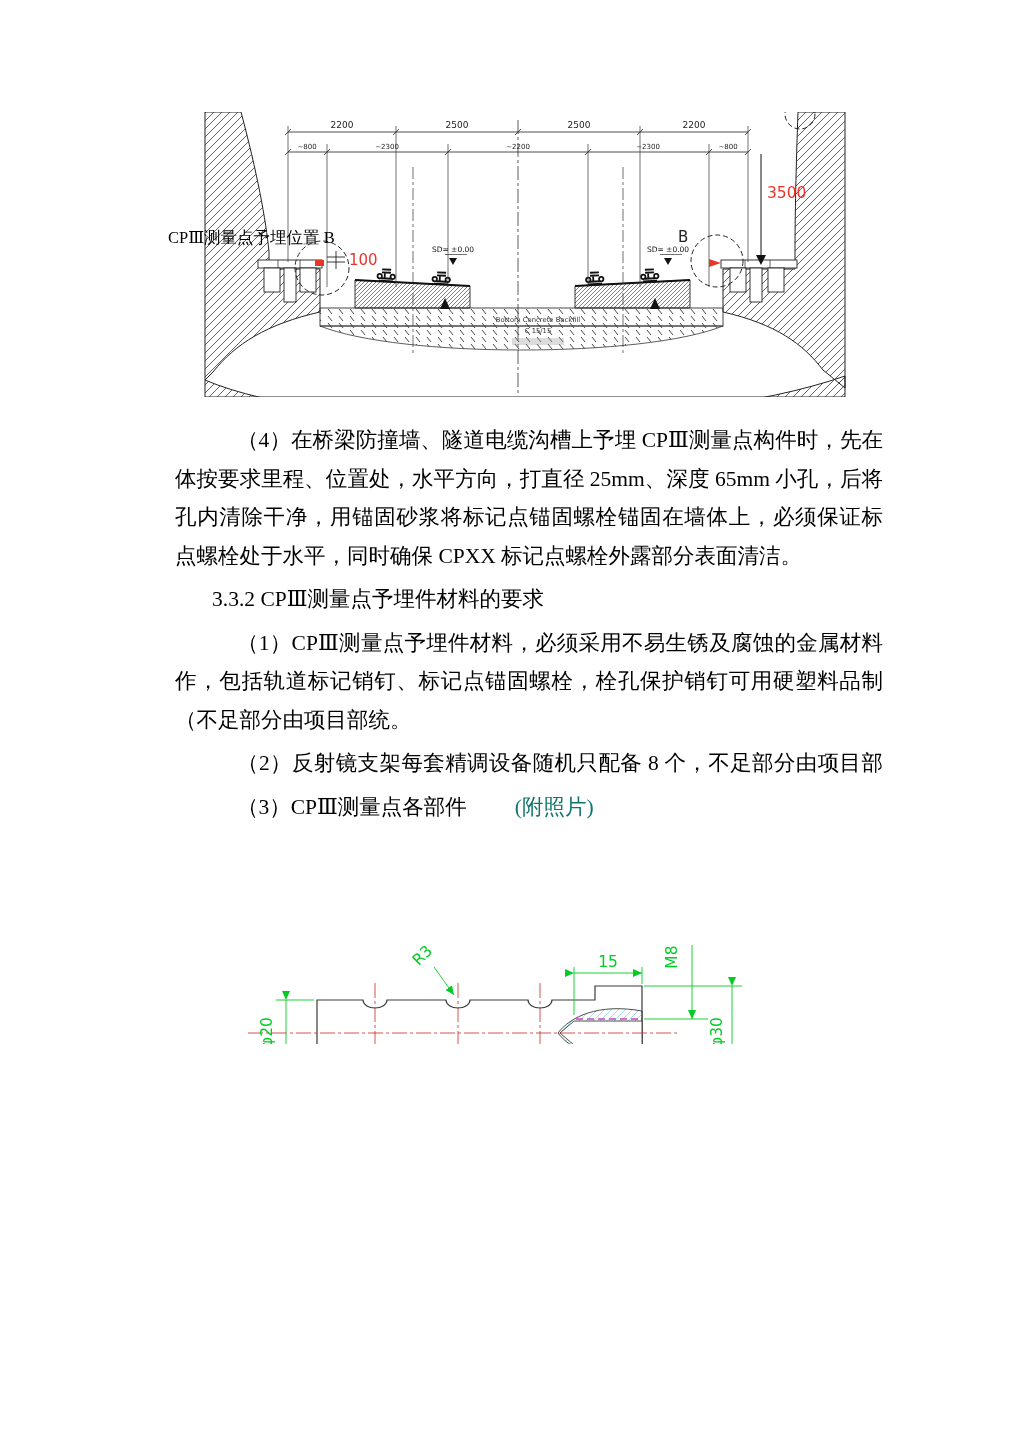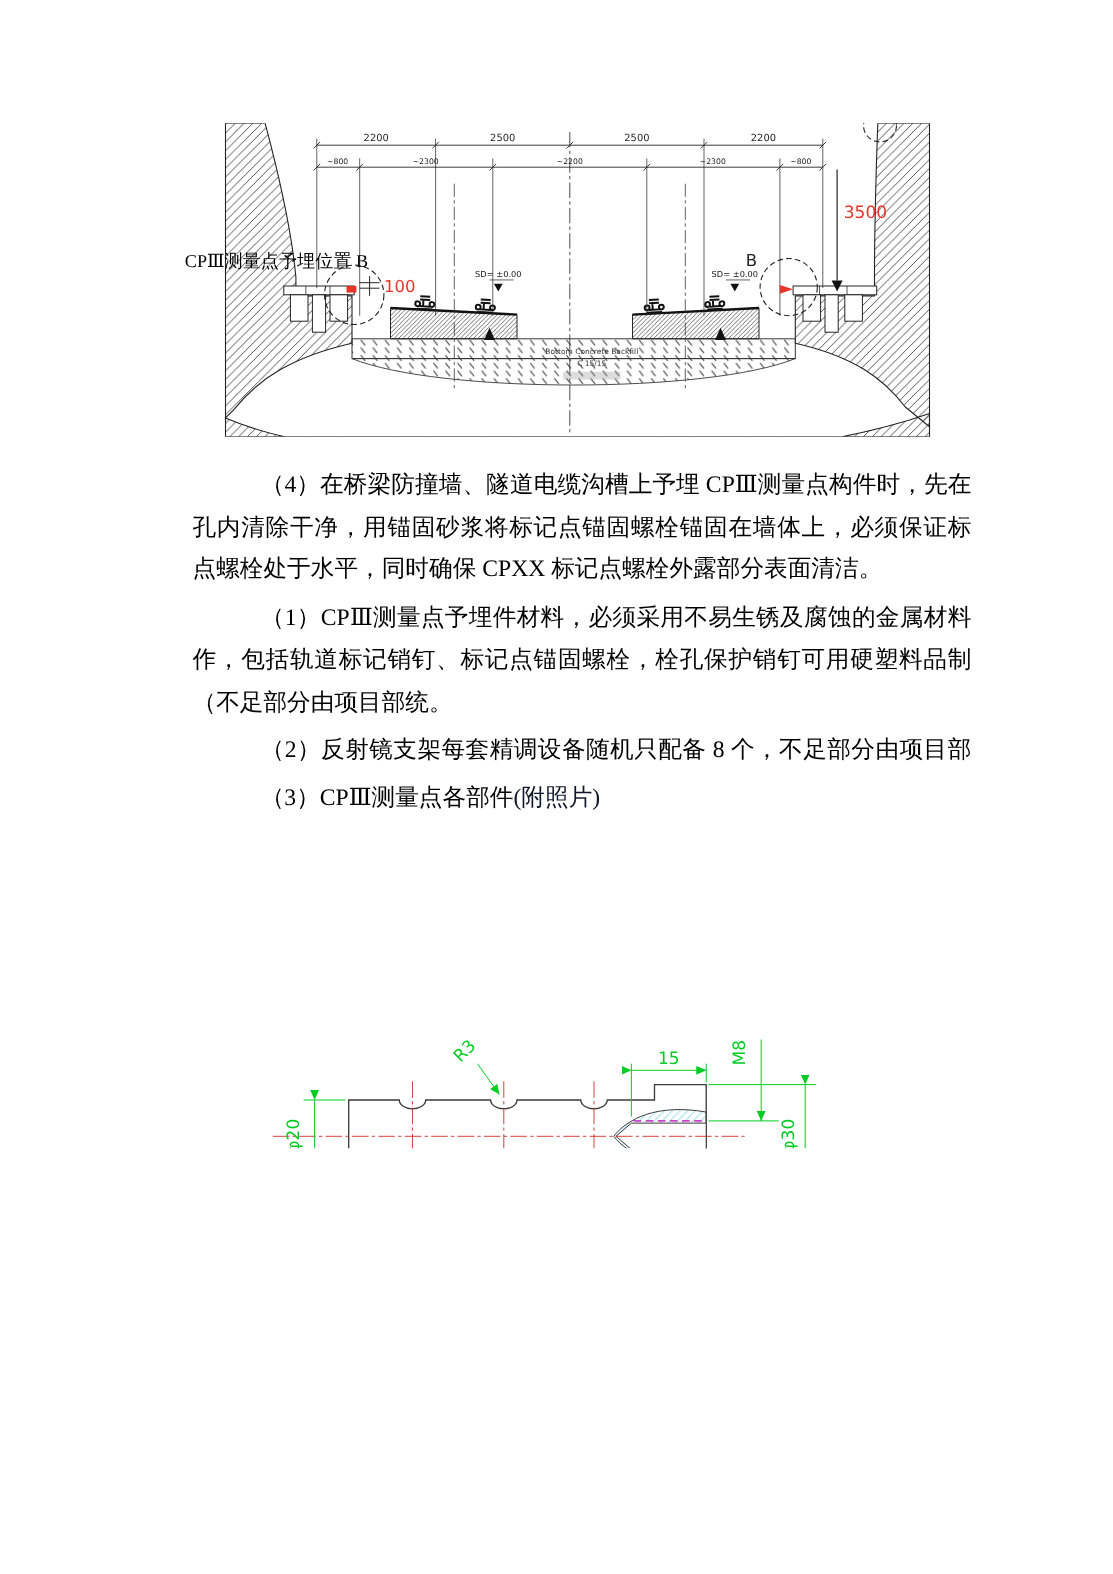--- a/index.html
+++ b/index.html
@@ -6,21 +6,21 @@
   .page{position:relative;width:1012px;height:1044px;background:#fff;overflow:hidden;
         font-family:"Liberation Serif","DejaVu Serif",serif;color:#000;}
   .drawing{position:absolute;}
   svg text{font-family:"DejaVu Sans","Liberation Sans",sans-serif;}
   .textblock{position:absolute;left:175px;top:421px;width:708px;font-size:21.5px;color:#000;}
   .para{margin:0 0 5px 0;}
   .tline{height:38.5px;line-height:38.5px;text-align:justify;text-align-last:justify;overflow:hidden;}
   .tline.last{text-align:right;text-align-last:left;}
   .ind{text-indent:62px;}
   .ind2{text-indent:37px;}
-  .orange{color:#0f172a;}
+  .orange{color:#0f766e;margin-left:48px;}
   .caption{position:absolute;left:0;top:1206px;width:1012px;text-align:center;
            font-size:23px;letter-spacing:14px;color:#1a1a1a;}
 </style>
 </head>
 <body>
 
 <div class="page">
 
   <svg class="drawing" style="left:150px;top:112px" width="712" height="285" viewBox="0 0 712 285">
     <defs>
@@ -179,22 +179,26 @@
     <g text-anchor="middle" fill="#333">
       <text x="388" y="210" font-size="6.8">Bottom Concrete Backfill</text>
       <text x="388" y="221" font-size="6.8">C 15/15</text>
       <rect x="362" y="226" width="52" height="7" fill="#9a9a9a" opacity="0.35"></rect>
     </g>
   </svg>
 
   <div class="textblock">
     <div class="para">
       <div class="tline ind">（4）在桥梁防撞墙、隧道电缆沟槽上予埋 CPⅢ测量点构件时，先在墙</div>
+      <div class="tline">体按要求里程、位置处，水平方向，打直径 25mm、深度 65mm 小孔，后将</div>
       <div class="tline">孔内清除干净，用锚固砂浆将标记点锚固螺栓锚固在墙体上，必须保证标记</div>
       <div class="tline last">点螺栓处于水平，同时确保 CPXX 标记点螺栓外露部分表面清洁。</div>
+    </div>
+    <div class="para">
+      <div class="tline last ind2">3.3.2 CPⅢ测量点予埋件材料的要求</div>
     </div>
     <div class="para">
       <div class="tline ind">（1）CPⅢ测量点予埋件材料，必须采用不易生锈及腐蚀的金属材料制</div>
       <div class="tline">作，包括轨道标记销钉、标记点锚固螺栓，栓孔保护销钉可用硬塑料品制成，</div>
       <div class="tline last">（不足部分由项目部统。</div>
     </div>
     <div class="para">
       <div class="tline ind">（2）反射镜支架每套精调设备随机只配备 8 个，不足部分由项目部统</div>
     </div>
     <div class="para">

